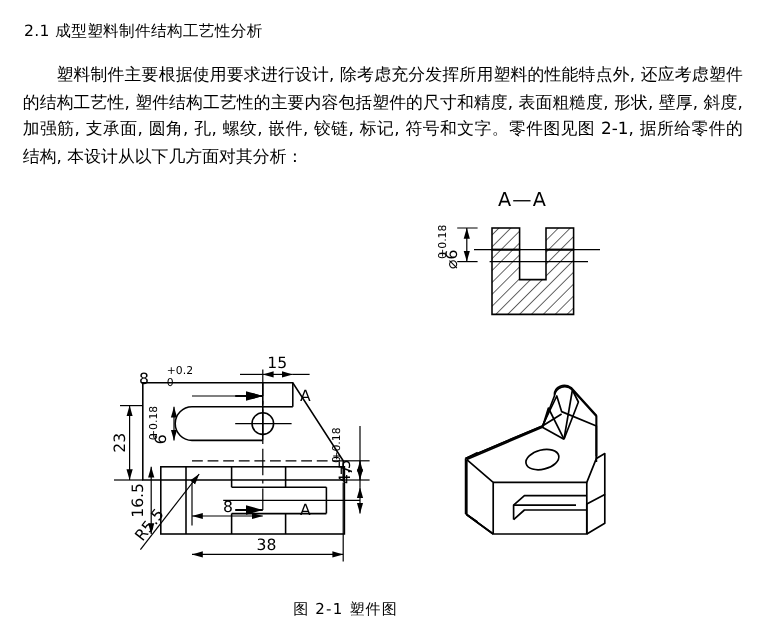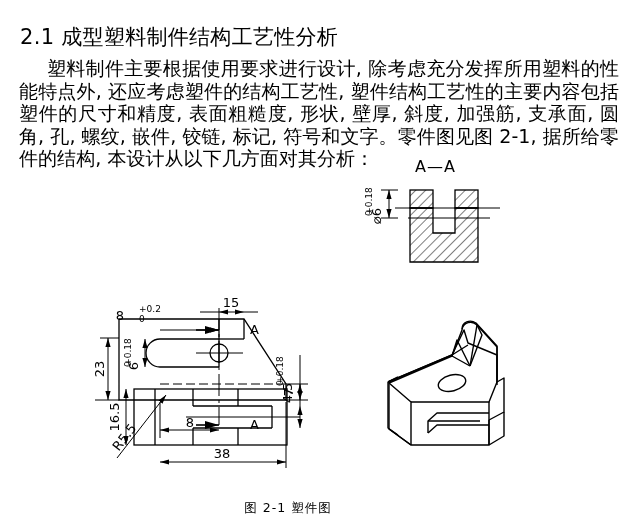--- a/index.html
+++ b/index.html
@@ -16,32 +16,32 @@
     font-family: "Liberation Serif", "DejaVu Serif", serif;
     color: #000000;
   }
 
   
   #heading {
     position: absolute;
     left: 20px;
     top: 6px;
     font-family: "DejaVu Sans", "Liberation Sans", sans-serif;
-    font-size: 21px;
+    font-size: 13px;
     font-weight: 400;
     letter-spacing: 0.3px;
     white-space: nowrap;
   }
   #body-para {
     position: absolute;
     left: 19px;
     top: 38px;
     width: 600px;
     font-family: "DejaVu Sans", "Liberation Sans", sans-serif;
-    font-size: 19px;
+    font-size: 14px;
     line-height: 22.6px;
     text-indent: 28px;
     text-align: justify;
     letter-spacing: 0.05px;
   }
 
   
   #figure {
     position: absolute;
     left: 0;

